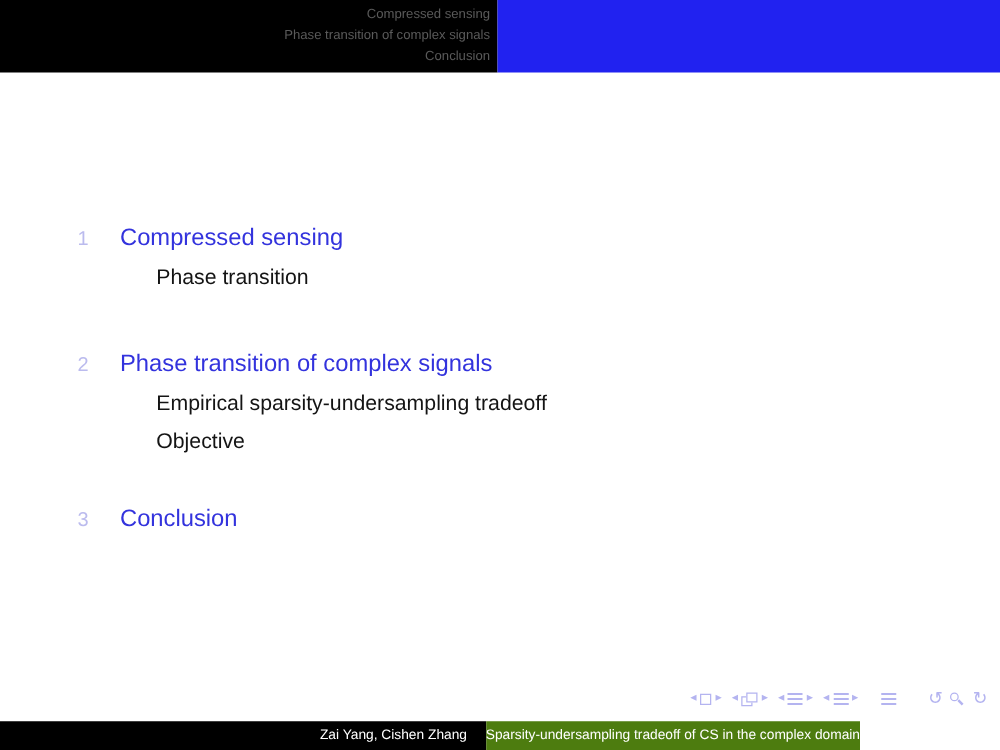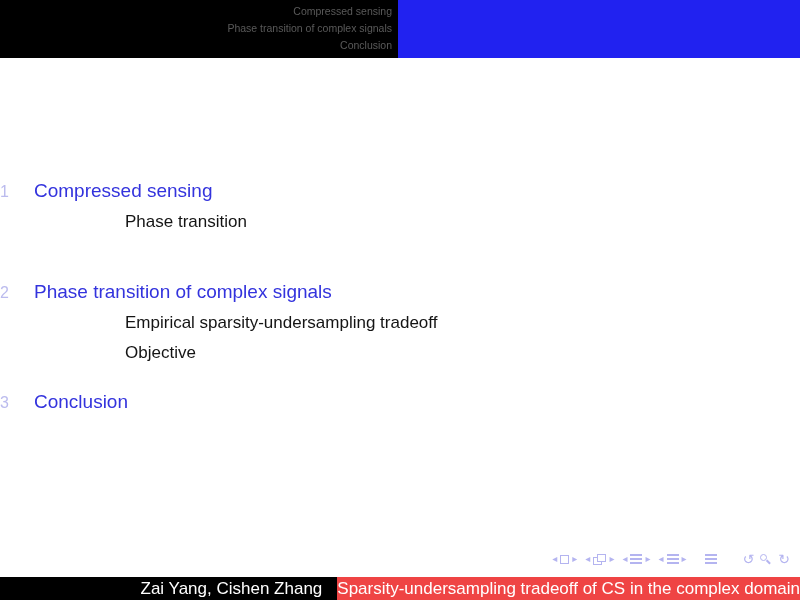--- a/index.html
+++ b/index.html
@@ -17,22 +17,22 @@
     width: 398px; height: 58px; background: #000000;
     color: #5a5a5a; font-size: 10.5px; line-height: 17px;
     text-align: right; padding: 3px 6px 0 0; box-sizing: border-box;
   }
   .header-left .hline { display: block; white-space: nowrap; cursor: pointer; }
   .header-right { flex: 1; height: 58px; background: #2122f0; }
 
   
   .toc { position: absolute; top: 176px; left: 0; right: 0; }
   .toc-group-1 { margin-bottom: 40px; }
-  .toc-group-2 { margin-bottom: 19px; }
-  .sec-row { line-height: 30px; font-size: 19px; white-space: nowrap; }
+  .toc-group-2 { margin-bottom: 33px; }
+  .sec-row { line-height: 30px; font-size: 19px; padding-left: 62px; white-space: nowrap; }
   .sec-num { display: inline-block; width: 34px; font-size: 16px; color: #bbbbee; }
   .sec-title { color: #3333dd; cursor: pointer; }
   .sub-row { line-height: 30px; font-size: 17px; padding-left: 125px; color: #141414; white-space: nowrap; cursor: pointer; }
 
   
   .nav { position: absolute; bottom: 34px; right: 10px; display: flex; align-items: center; color: #b4b4f0; }
   .grp { display: flex; align-items: center; gap: 3px; margin-left: 8px; cursor: pointer; }
   .grp.standalone { margin-left: 18px; }
   .grp.history { margin-left: 26px; gap: 6px; }
   .arrow { font-size: 10px; line-height: 1; font-family: "DejaVu Sans", sans-serif; }
@@ -43,23 +43,23 @@
   .lines { width: 12px; height: 10px; display: inline-block;
     background: repeating-linear-gradient(to bottom, currentColor 0 1.7px, transparent 1.7px 4px); }
   .circ { font-size: 14px; line-height: 1; font-family: "DejaVu Sans", sans-serif; }
   .mag { position: relative; width: 12px; height: 12px; display: inline-block; }
   .mag::before { content: ""; position: absolute; left: 0; top: 1px; width: 7px; height: 7px;
     border: 1.5px solid currentColor; border-radius: 50%; box-sizing: border-box; }
   .mag::after { content: ""; position: absolute; left: 6px; top: 8px; width: 5px; height: 1.6px;
     background: currentColor; transform: rotate(45deg); }
 
   
-  .footer { position: absolute; bottom: 0; left: 0; width: 800px; height: 23px; display: flex; color: #ffffff; font-size: 17px; }
+  .footer { position: absolute; bottom: 0; left: 0; width: 688px; height: 23px; display: flex; color: #ffffff; font-size: 11px; }
   .footer-left { width: 398px; background: #000000; text-align: right; line-height: 23px; padding-right: 15px; box-sizing: border-box; white-space: nowrap; }
-  .footer-right { flex: 1; background: #ef4444; text-align: right; line-height: 23px; white-space: nowrap; }
+  .footer-right { flex: 1; background: #4d7c0f; text-align: right; line-height: 23px; white-space: nowrap; }
 </style>
 </head>
 <body>
 
 <div class="slide">
 
   <div class="header">
     <div class="header-left">
       <span class="hline">Compressed sensing</span>
       <span class="hline">Phase transition of complex signals</span>

